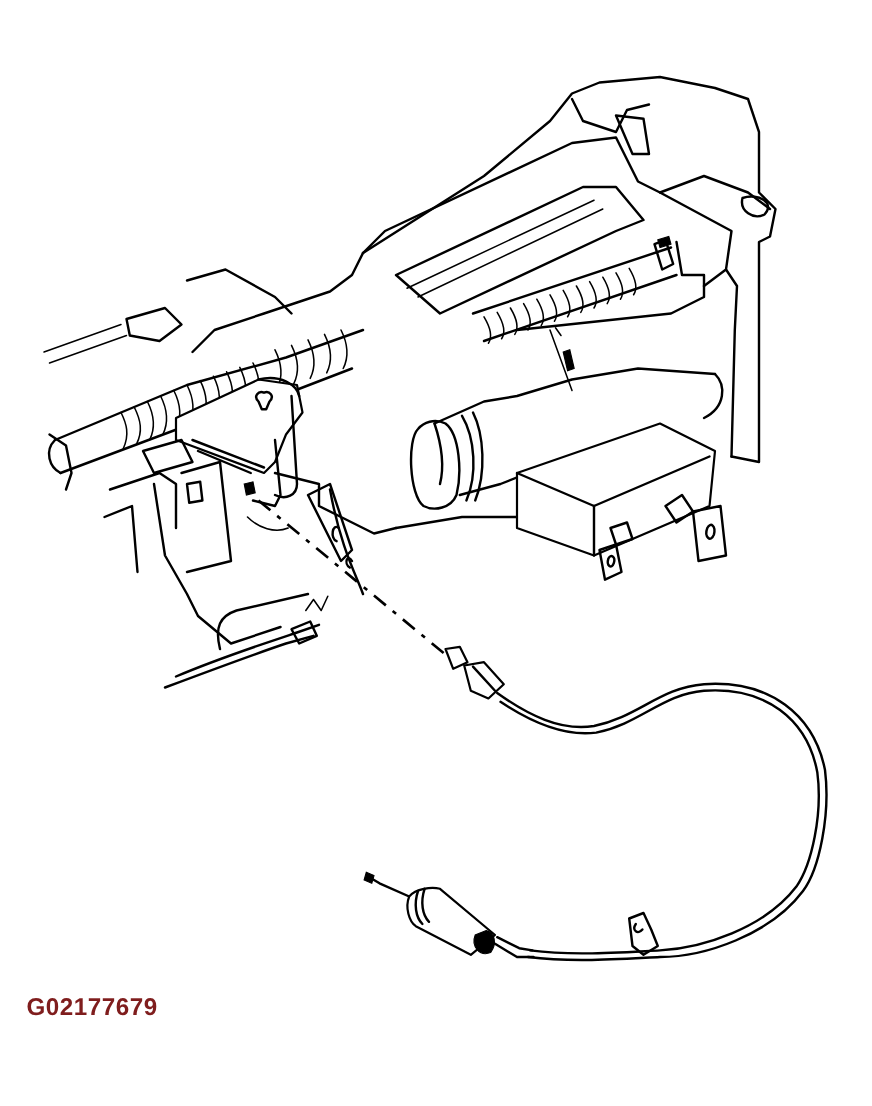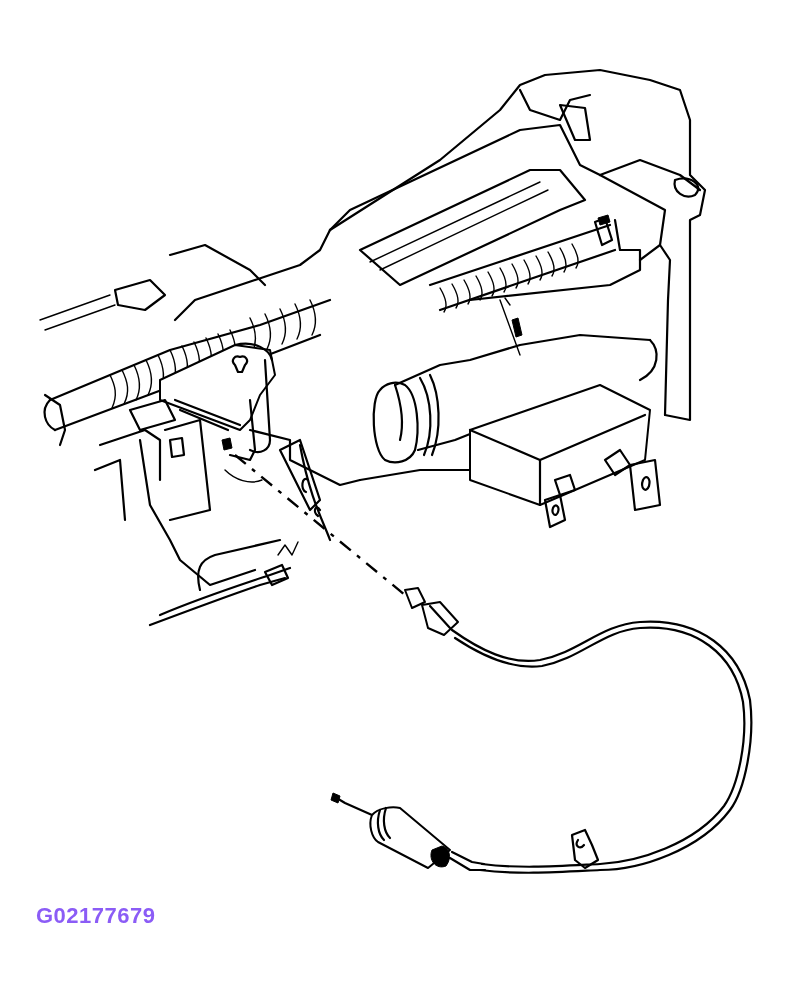--- a/index.html
+++ b/index.html
@@ -3,21 +3,21 @@
   <meta charset="utf-8">
   <style>
     html, body { margin: 0; padding: 0; background: #ffffff; }
     body { width: 793px; height: 1005px; position: relative; overflow: hidden; font-family: "Liberation Sans", sans-serif; }
     #diagram { position: absolute; left: 0; top: 0; width: 793px; height: 1005px; }
     #diagram .ln { fill: none; stroke: #000; stroke-width: 2.2; stroke-linecap: round; stroke-linejoin: round; }
     #diagram .thin { fill: none; stroke: #000; stroke-width: 1.4; stroke-linecap: round; stroke-linejoin: round; }
     #diagram .dash { fill: none; stroke: #000; stroke-width: 2.4; stroke-dasharray: 14 8 4 8; }
     #diagram .fillw { fill: #fff; stroke: #000; stroke-width: 2; stroke-linejoin: round; }
     #diagram .fillb { fill: #000; stroke: #000; stroke-width: 1; }
-    .figure-id { position: absolute; left: 36px; top: 903px; font-size: 22px; font-weight: bold; color: #8b5cf6; letter-spacing: 0.5px; }
+    .figure-id { position: absolute; left: 24px; top: 903px; font-size: 22px; font-weight: bold; color: #7f1d1d; letter-spacing: 0.5px; }
   </style>
 </head>
 <body>
 
 <svg id="diagram" viewBox="0 0 793 1005" xmlns="http://www.w3.org/2000/svg">
 
   <g>
     <path class="ln" d="M330 230 L440 160 L500 110 L520 85 L545 75 L600 70 L650 80 L680 90 L690 120 L690 175 L705 190 L700 215 L690 220 L690 420 L665 415"></path>
     <path class="ln" d="M330 230 L350 210 L520 130 L560 125 L580 165 L600 175 L665 210 L660 245 L640 260"></path>
     <path class="ln" d="M360 250 L530 170 L560 170 L585 200 L560 210 L400 285 Z"></path>

